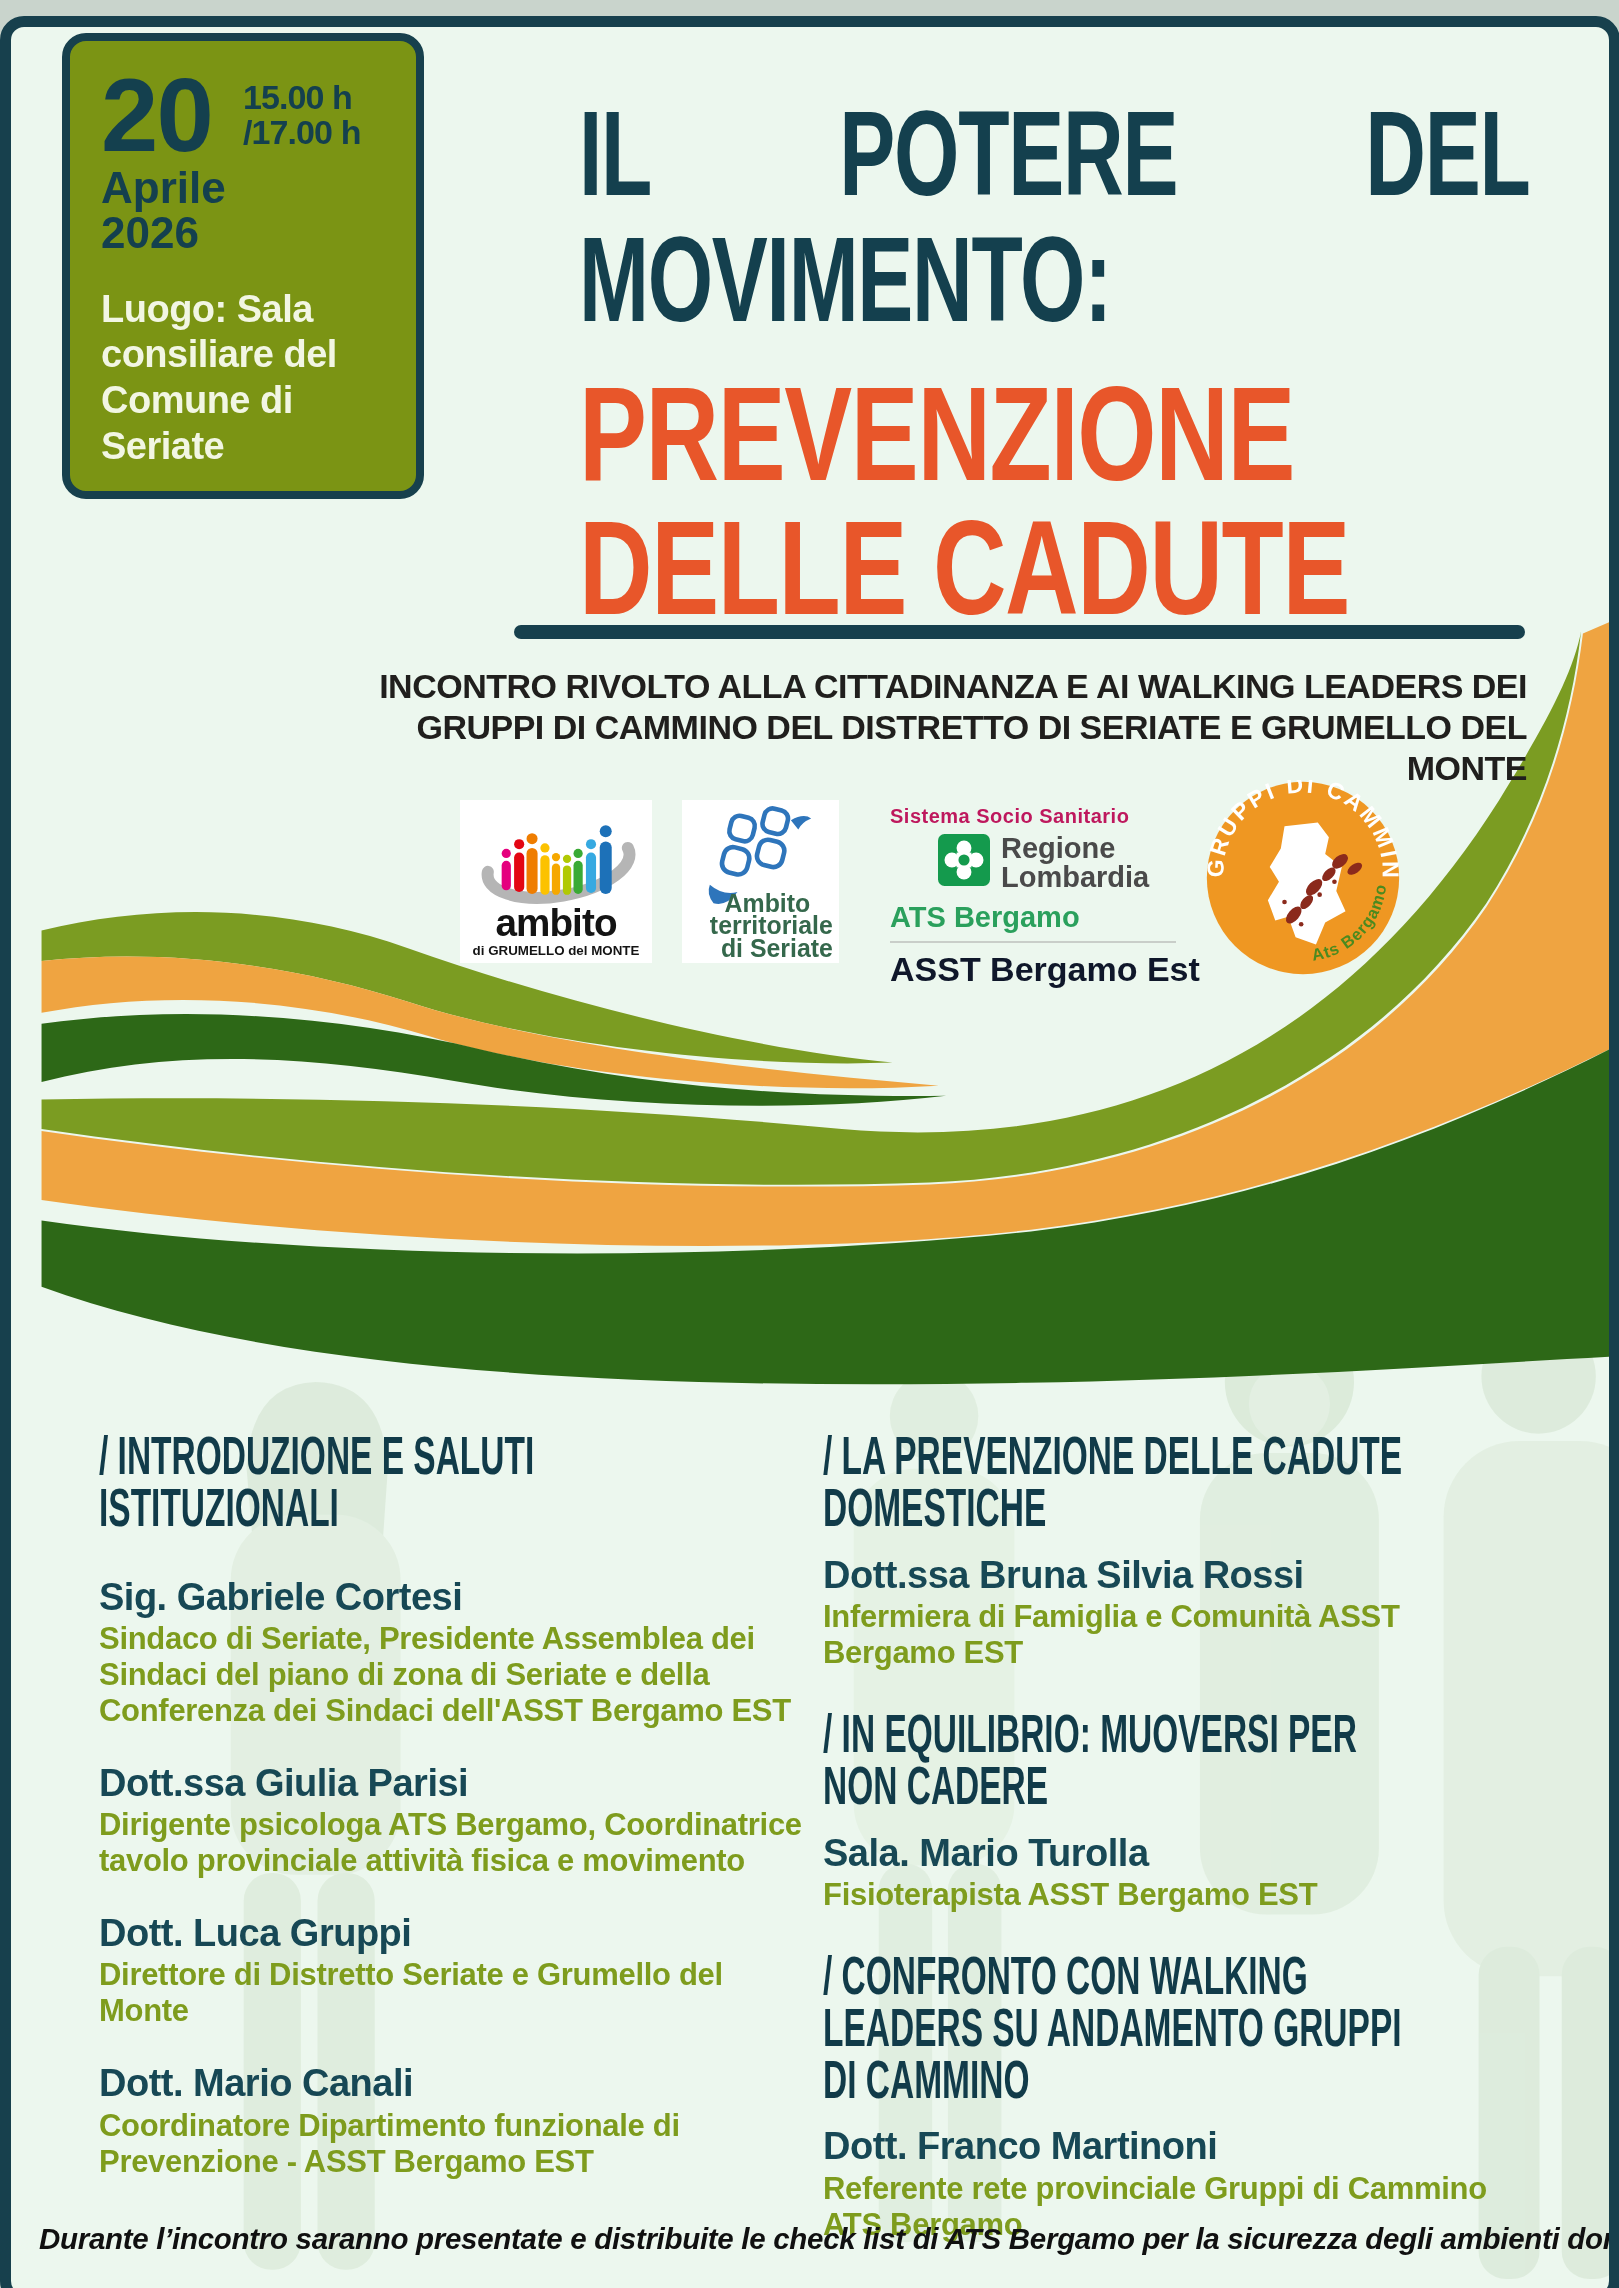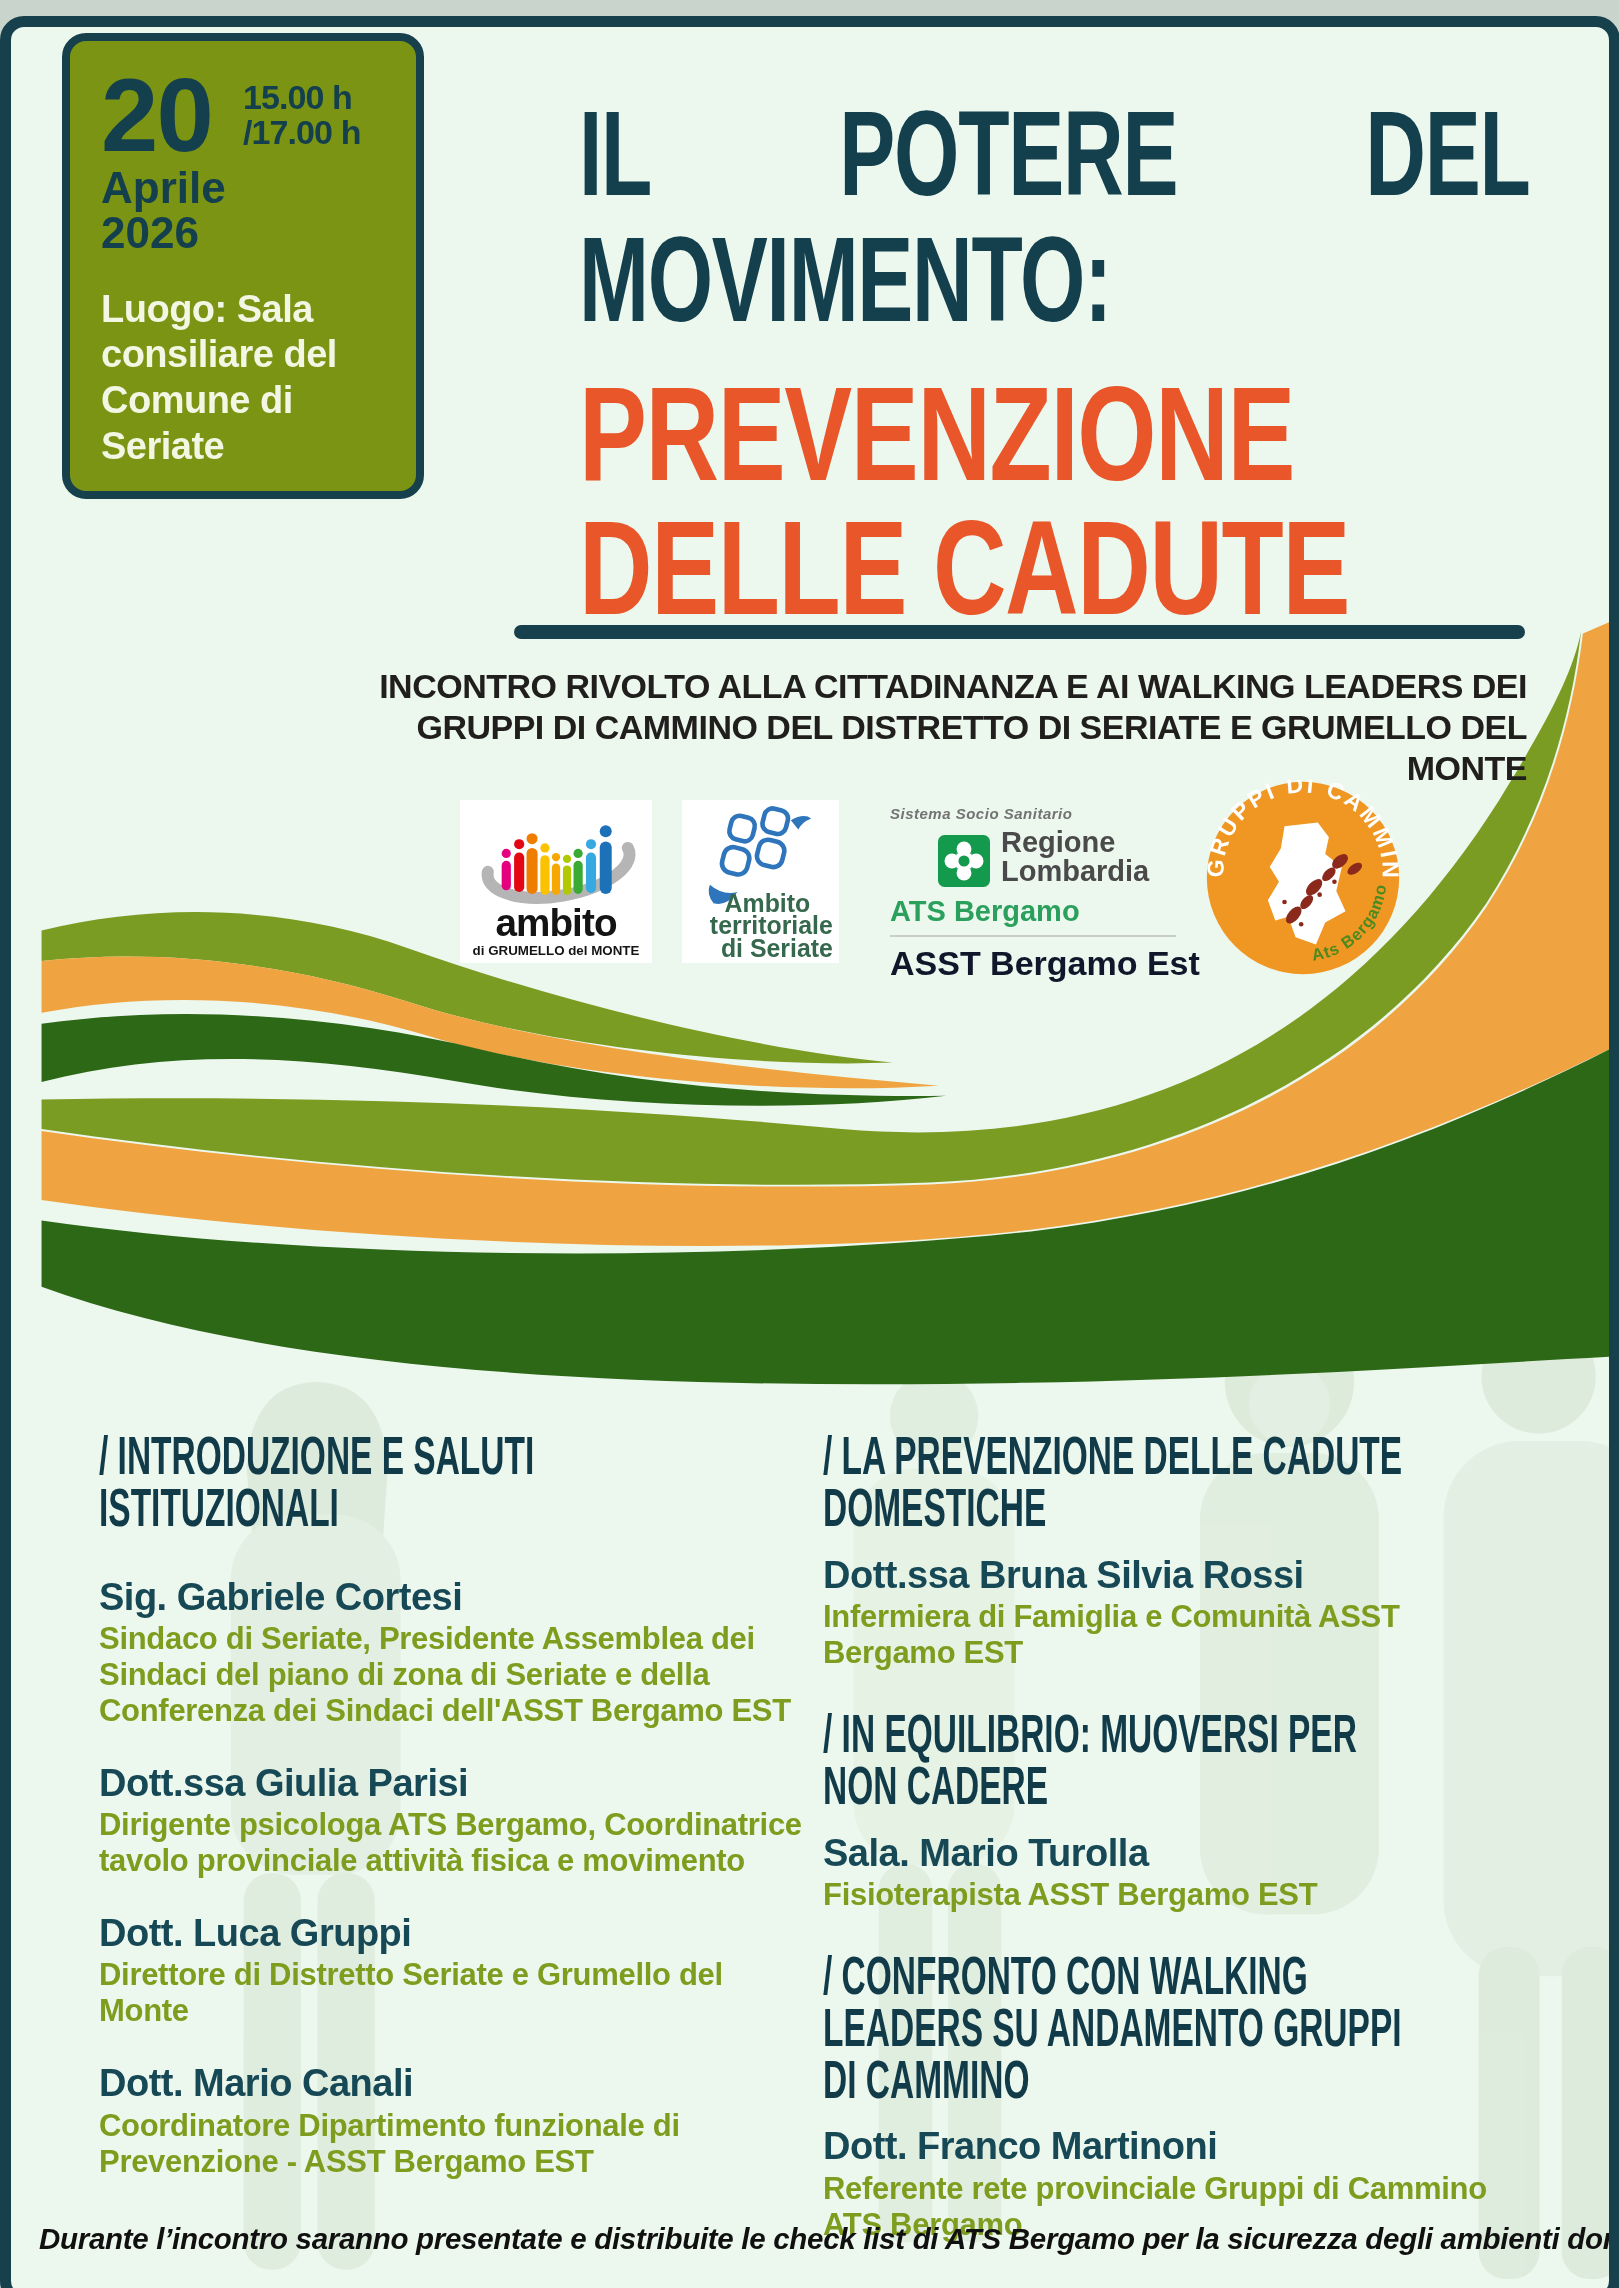--- a/index.html
+++ b/index.html
@@ -49,22 +49,22 @@
   .subtitle{
     position:absolute;left:351px;top:639px;width:1165px;
     text-align:right;font-size:34px;font-weight:bold;line-height:1.2;
     color:#201f1d;letter-spacing:-0.5px;z-index:2;
   }
   
   .logo-card{position:absolute;background:#ffffff;z-index:3;}
   .logo-grumello{left:449px;top:773px;width:192px;height:163px;}
   .logo-seriate{left:671px;top:773px;width:157px;height:163px;}
   .logo-regione{position:absolute;left:879px;top:778px;width:314px;height:157px;z-index:3;}
-  .reg-header{font-size:15px;font-weight:bold;color:#737373;letter-spacing:0.5px;font-style:italic;}
-  .reg-row{display:flex;align-items:flex-end;margin-top:5.5px;padding-left:48px;}
+  .reg-header{font-size:20px;font-weight:bold;color:#be185d;letter-spacing:0.5px;}
+  .reg-row{display:flex;align-items:flex-start;margin-top:5.5px;padding-left:48px;}
   .reg-name{margin-left:11px;font-size:29px;font-weight:bold;color:#4a4a4a;line-height:1.03;}
   .reg-ats{margin-top:7.4px;font-size:29px;font-weight:bold;color:#2aa05c;}
   .reg-hr{margin-top:7.4px;width:286px;height:1.8px;background:#c9cec9;}
   .reg-asst{margin-top:7.4px;font-size:34px;font-weight:bold;color:#0f172a;}
   .badge{position:absolute;left:1194px;top:753px;width:196px;height:196px;z-index:3;}
   
   .col{position:absolute;top:1403px;z-index:2;}
   .col-left{left:88px;width:720px;}
   .col-right{left:812px;width:665px;}
   .sec-heading{

